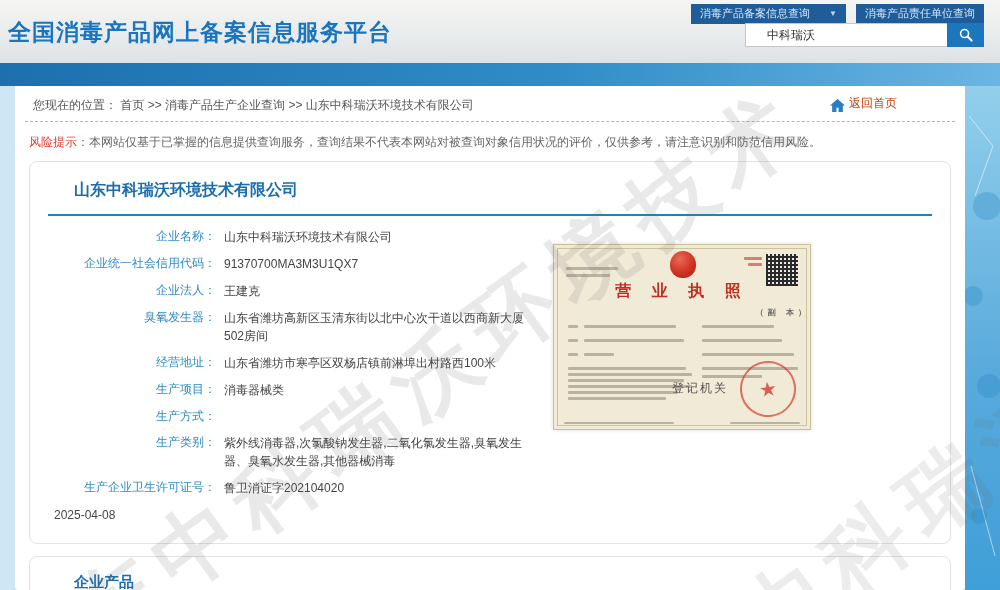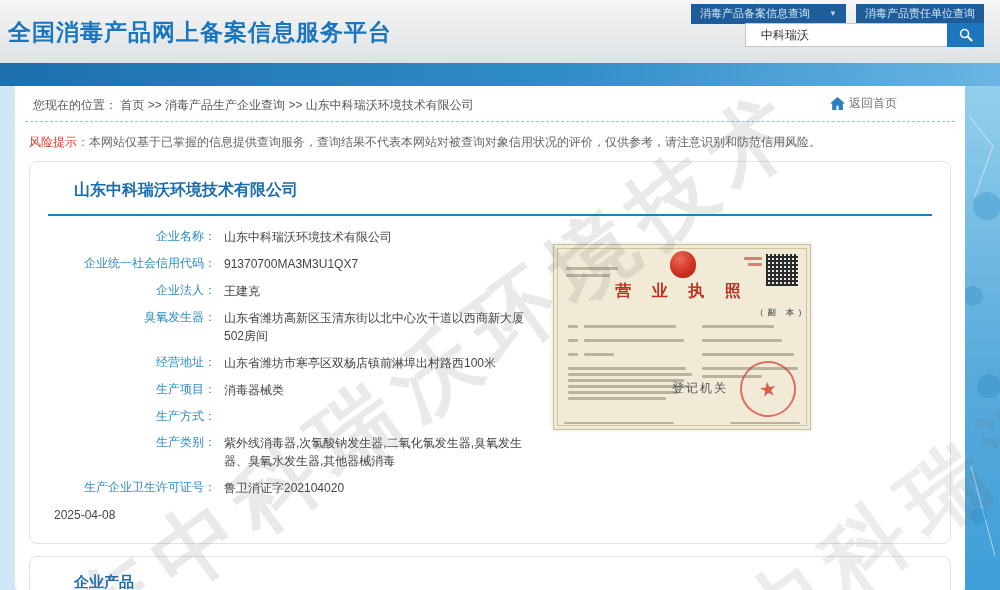--- a/index.html
+++ b/index.html
@@ -10,40 +10,40 @@
   .banner { position:absolute; left:0; top:0; width:1000px; height:63px;
             background:linear-gradient(180deg,#f5f5f3 0%,#e9ebec 55%,#dde2e5 100%); }
   .site-title { position:absolute; left:8px; top:17px; font-size:23px; font-weight:bold;
                 color:#1a75bf; letter-spacing:1px; }
   .top-nav { position:absolute; right:16px; top:4px; display:flex; gap:10px; }
   .nav-btn { background:#1e5d9a; color:#d6e8f7; font-size:11px; padding:2px 9px 3px;
              display:flex; align-items:center; gap:19px; cursor:pointer; }
   .nav-caret { font-size:8px; color:#bcd6ec; }
   .search-wrap { position:absolute; right:16px; top:23px; display:flex; }
   .search-input { width:202px; height:24px; border:1px solid #c6c6c6; border-right:none;
-                  padding:0 15px; font-size:12px; color:#333; background:#fff; outline:none; }
+                  padding:0 21px; font-size:12px; color:#333; background:#fff; outline:none; }
   .search-btn { width:37px; height:24px; background:#1b76bb; border:none; display:flex;
                 align-items:center; justify-content:center; cursor:pointer; }
 
   
   .navbar { position:absolute; left:0; top:63px; width:1000px; height:23px;
             background:linear-gradient(95deg,#1d6fae 0%,#2f8cc7 55%,#6ab5e3 100%); }
 
   
   .main-bg { position:absolute; left:0; top:86px; width:1000px; height:504px; background:#cfe7f4; }
   .right-strip { position:absolute; right:0; top:86px; width:35px; height:504px;
                  background:linear-gradient(180deg,#93cfec 0%,#5aabdc 55%,#3f9fd8 100%); overflow:hidden; }
   .panel { position:absolute; left:15px; top:86px; width:950px; height:504px; background:#ffffff;
            border-radius:0 0 4px 4px; }
 
   .crumb-row { position:relative; padding:11px 18px 7px; font-size:12px; color:#555; }
   .crumb-row b { font-weight:normal; }
   .crumb-link { color:#555; cursor:pointer; }
-  .back-home { position:absolute; right:68px; top:9px; display:flex; align-items:center; gap:4px;
-               color:#737373; font-size:12px; cursor:pointer; }
+  .back-home { position:absolute; right:68px; top:9px; display:flex; align-items:flex-end; gap:4px;
+               color:#c2410c; font-size:12px; cursor:pointer; }
   .crumb-divider { border-top:1px dashed #8fc0e0; margin:0 10px; }
 
   .risk { margin:12px 14px 0; font-size:12px; color:#666; }
   .risk-label { color:#e23c2c; }
 
   .info-box { position:relative; margin:10px 14px 0; border:1px solid #e3e3e3; border-radius:8px;
               min-height:312px; padding:14px 16px 10px; background:#fff; }
   .sec-title { margin:4px 0 0 28px; font-size:16px; font-weight:bold; color:#1a6db0; }
   .rule { height:2px; background:#1b84ba; margin:13px 2px 0; }
 

